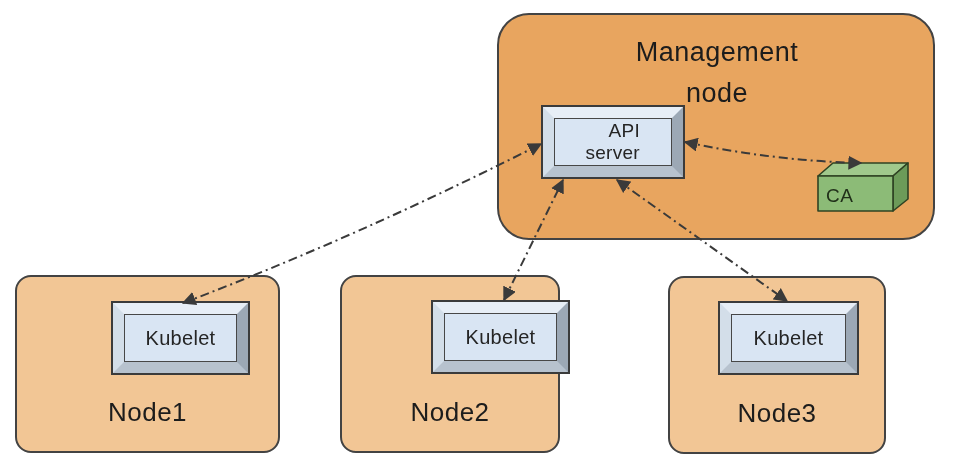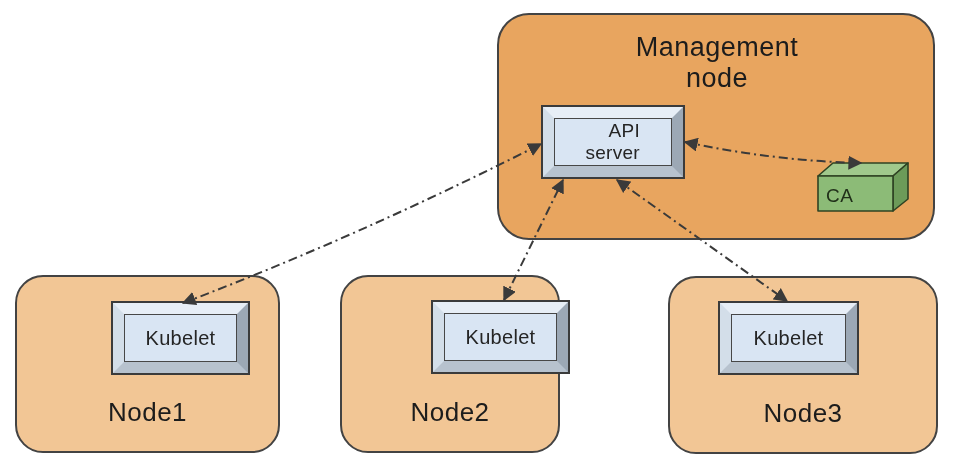--- a/index.html
+++ b/index.html
@@ -22,35 +22,35 @@
     border: 2px solid #434343;
     box-sizing: border-box;
   }
   .management-box {
     left: 497px; top: 13px;
     width: 438px; height: 227px;
     border-radius: 32px;
     background: #e8a55f;
   }
   .worker-box {
-    border-radius: 28px;
+    border-radius: 16px;
     background: #f2c695;
   }
   .worker-1 { left: 15px;  top: 275px; width: 265px; height: 178px; }
   .worker-2 { left: 340px; top: 275px; width: 220px; height: 178px; }
-  .worker-3 { left: 668px; top: 276px; width: 270px; height: 178px; }
+  .worker-3 { left: 668px; top: 276px; width: 218px; height: 178px; }
 
   
   .mgmt-label {
     position: absolute;
     left: 606px; top: 32px;
     width: 222px;
     text-align: center;
     font-size: 27px;
-    line-height: 31px;
+    line-height: 41px;
     color: #1c1c1c;
     letter-spacing: 0.5px;
   }
   .worker-label {
     position: absolute;
     width: 100%;
     top: 120px;
     left: 0;
     text-align: center;
     font-size: 26px;

